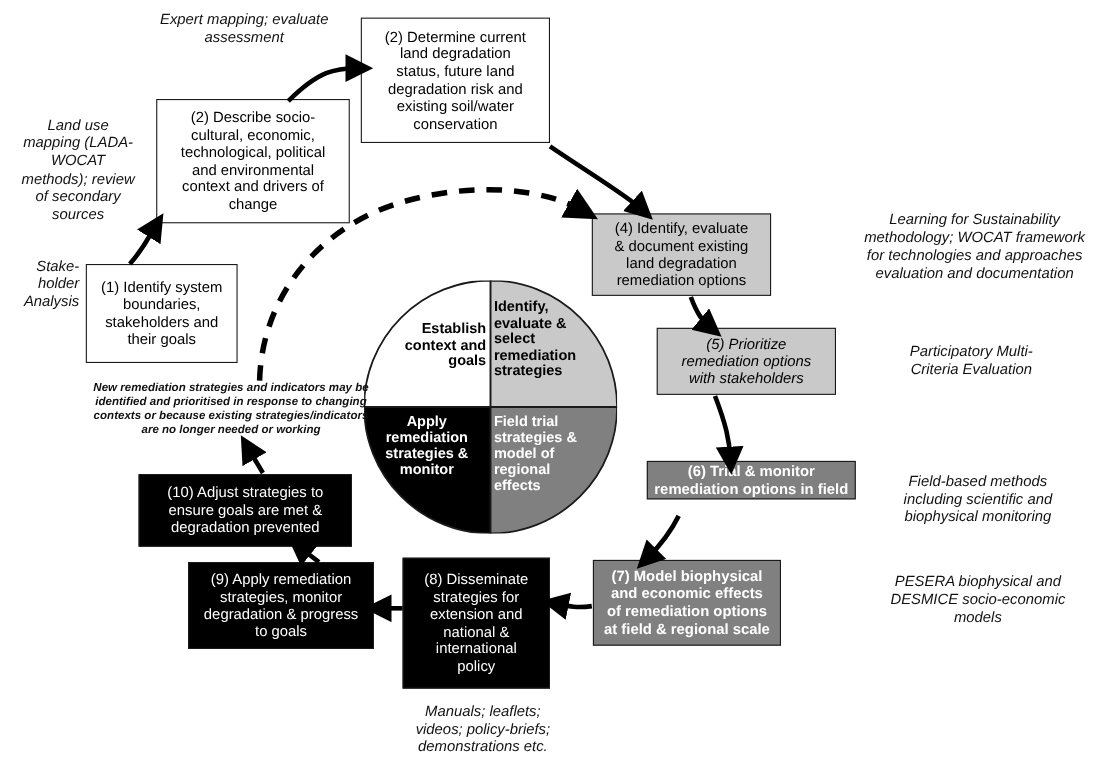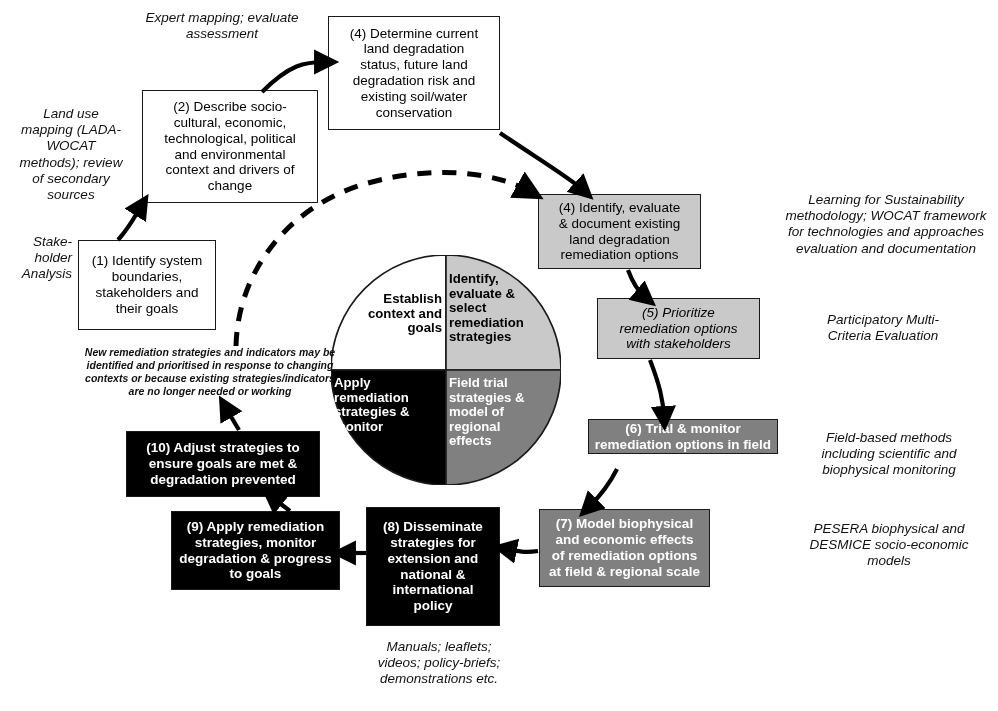--- a/index.html
+++ b/index.html
@@ -25,21 +25,21 @@
     text-align: center;
     font-size: 13.5px;
     line-height: 1.17;
     padding: 3px 5px;
     white-space: pre-line;
     z-index: 5;
   }
   .box.white  { background: #ffffff; color: #000000; }
   .box.ltgrey { background: #c9c9c9; color: #000000; }
   .box.mdgrey { background: #808080; color: #ffffff; font-weight: 600; }
-  .box.black  { background: #000000; color: #ffffff; font-weight: 700; }
+  .box.black  { background: #000000; color: #ffffff; font-weight: 400; }
 
   .note {
     position: absolute;
     font-style: italic;
     font-size: 13.5px;
     line-height: 1.2;
     text-align: center;
     color: #111111;
     white-space: pre-line;
     z-index: 4;
@@ -94,21 +94,21 @@
   <div class="quad-label" style="left:338px; top:292px; width:104px; text-align:right; color:#000;">Establish
 context and
 goals</div>
 
   <div class="quad-label" style="left:449px; top:272px; width:108px; text-align:left; color:#000;">Identify,
 evaluate &amp;
 select
 remediation
 strategies</div>
 
-  <div class="quad-label" style="left:334px; top:376px; width:108px; text-align:left; color:#fff;">Apply
+  <div class="quad-label" style="left:334px; top:376px; width:108px; text-align:center; color:#fff;">Apply
 remediation
 strategies &amp;
 monitor</div>
 
   <div class="quad-label" style="left:449px; top:376px; width:108px; text-align:left; color:#fff;">Field trial
 strategies &amp;
 model of
 regional
 effects</div>
 
@@ -150,21 +150,21 @@
 stakeholders and
 their goals</div>
 
   <div class="box white" style="left:142px; top:90px;  width:176px; height:113px;">(2) Describe socio-
 cultural, economic,
 technological, political
 and environmental
 context and drivers of
 change</div>
 
-  <div class="box white" style="left:328px; top:16px;  width:172px; height:114px;">(4) Determine current
+  <div class="box white" style="left:328px; top:16px;  width:172px; height:114px;">(2) Determine current
 land degradation
 status, future land
 degradation risk and
 existing soil/water
 conservation</div>
 
   <div class="box ltgrey" style="left:538px; top:194px; width:163px; height:75px;">(4) Identify, evaluate
 &amp; document existing
 land degradation
 remediation options</div>

